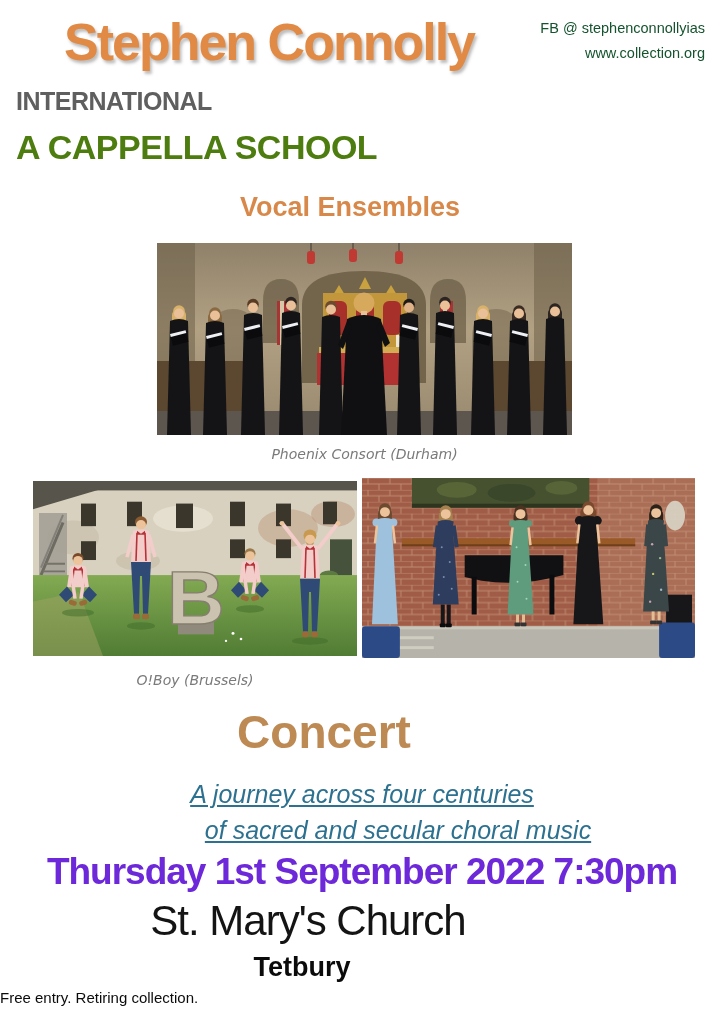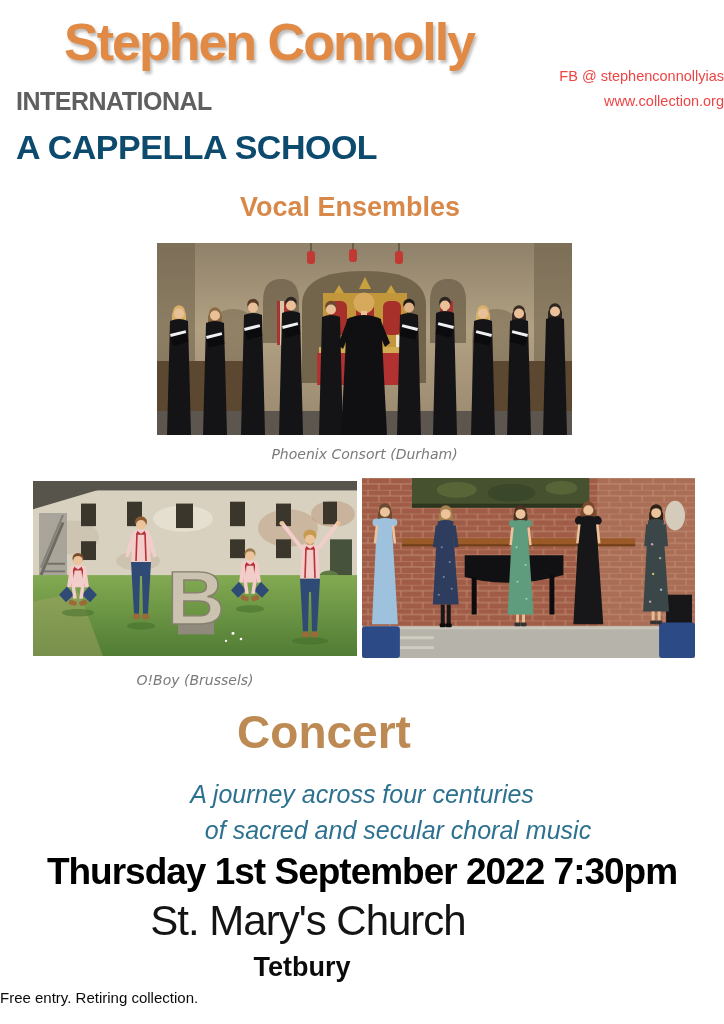--- a/index.html
+++ b/index.html
@@ -2,38 +2,38 @@
 <html><head>
 <meta charset="utf-8">
 <style>
   html,body{margin:0;padding:0;background:#ffffff;}
   .poster{position:relative;width:724px;height:1024px;background:#ffffff;overflow:hidden;
           font-family:"Liberation Sans",sans-serif;color:#0b0b0b;}
   .abs{position:absolute;}
   .t1{left:16px;top:12px;font-size:52px;font-weight:700;letter-spacing:-2px;color:#e08a45;
       text-shadow:2px 3px 3px rgba(125,125,125,.5);white-space:nowrap;margin-left:48px;}
   .t2{left:16px;top:87px;font-size:25px;font-weight:700;color:#5f5f5f;letter-spacing:-0.5px;white-space:nowrap;}
-  .t3{left:16px;top:128px;font-size:34px;font-weight:700;color:#0c4a6e;letter-spacing:-0.5px;white-space:nowrap;}
-  .contact{right:0;top:16px;text-align:right;font-size:14.5px;color:#ef4444;line-height:25px;margin-top:48px;}
+  .t3{left:16px;top:128px;font-size:34px;font-weight:700;color:#4d7c0f;letter-spacing:-0.5px;white-space:nowrap;}
+  .contact{right:19px;top:16px;text-align:right;font-size:14.5px;color:#14532d;line-height:25px;}
   .vocal{left:-12px;top:192px;width:724px;text-align:center;font-size:27px;font-weight:700;color:#d8894a;}
   figure{margin:0;padding:0;}
   .ph{display:block;width:100%;height:100%;}
   .f1{left:157px;top:243px;width:415px;height:192px;}
   .f2{left:33px;top:481px;width:324px;height:175px;}
   .f3{left:362px;top:478px;width:333px;height:180px;}
   .cap{font-style:italic;color:#7a7a7a;font-size:14px;text-align:center;
        font-family:"DejaVu Sans",sans-serif;}
   .c1{left:157px;top:446px;width:415px;}
   .c2{left:33px;top:672px;width:324px;}
   .c3{left:362px;top:666px;width:333px;}
   .concert{left:0;top:705px;width:648px;text-align:center;font-size:46px;font-weight:700;color:#bd8a54;}
-  .tag{left:0;width:724px;text-align:center;font-style:italic;font-size:25px;color:#2d7190;}
+  .tag{left:0;width:724px;text-align:center;font-style:italic;font-size:25px;color:#2d7190;text-decoration:underline;}
   .tag1{top:780px;}
   .tag2{top:816px;padding-left:36px;}
-  .dt{left:0;top:851px;width:724px;text-align:center;font-size:37px;font-weight:700;letter-spacing:-1px;color:#000000;}
+  .dt{left:0;top:851px;width:724px;text-align:center;font-size:37px;font-weight:700;letter-spacing:-1px;color:#6d28d9;}
   .venue{left:0;top:897px;width:616px;text-align:center;font-size:42px;font-weight:400;letter-spacing:-1px;color:#141414;}
   .town{left:0;top:952px;width:604px;text-align:center;font-size:27px;font-weight:700;color:#0b0b0b;}
   .note{left:0;top:989px;width:667px;text-align:left;font-size:15px;color:#0b0b0b;}
   svg text{font-family:"Liberation Sans",sans-serif;}
 </style>
 </head>
 <body>
 
 <div class="poster">
 

